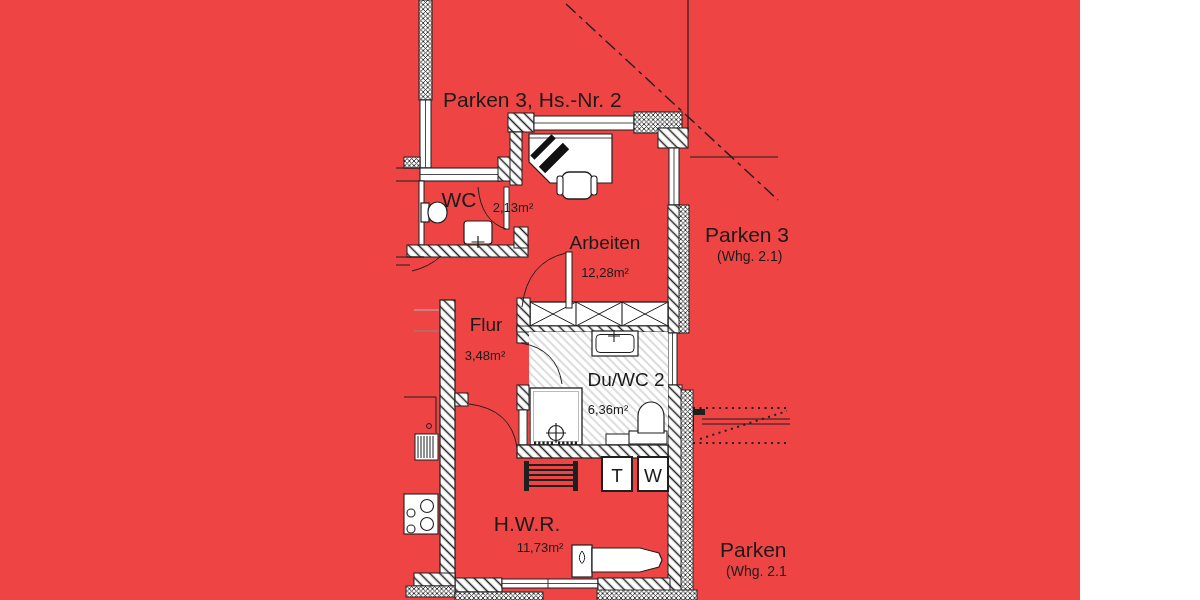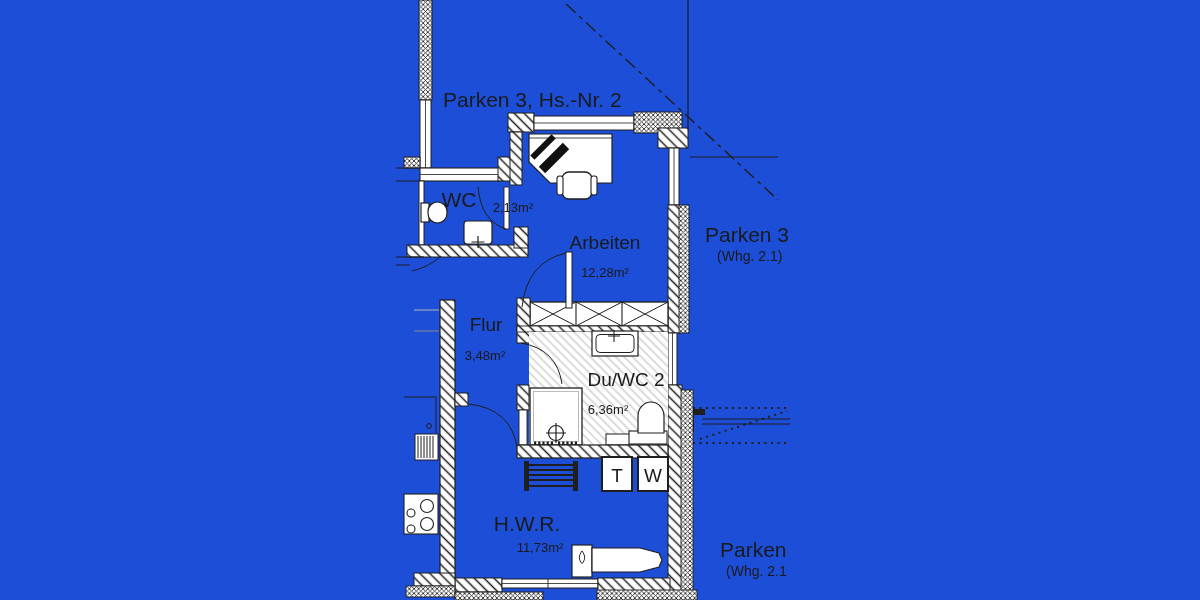--- a/index.html
+++ b/index.html
@@ -1,16 +1,16 @@
 <!DOCTYPE html>
 <html><head>
 <meta charset="utf-8">
 <style>
   html,body{margin:0;padding:0;background:#fff;}
-  .stage{position:relative;width:1200px;height:600px;background:#1d4ed8;overflow:hidden;text-decoration:underline;}
+  .stage{position:relative;width:1080px;height:600px;background:#ef4444;overflow:hidden;text-decoration:underline;}
   svg{display:block;}
   svg text{font-family:"Liberation Sans","DejaVu Sans",sans-serif;fill:#1a1a1a;}
   .t-big{font-size:21px;}
   .t-room{font-size:19px;}
   .t-area{font-size:13px;}
   .t-sub{font-size:14px;}
   .t-appl{font-size:19px;}
   .mid{text-anchor:middle;}
 </style>
 </head>

